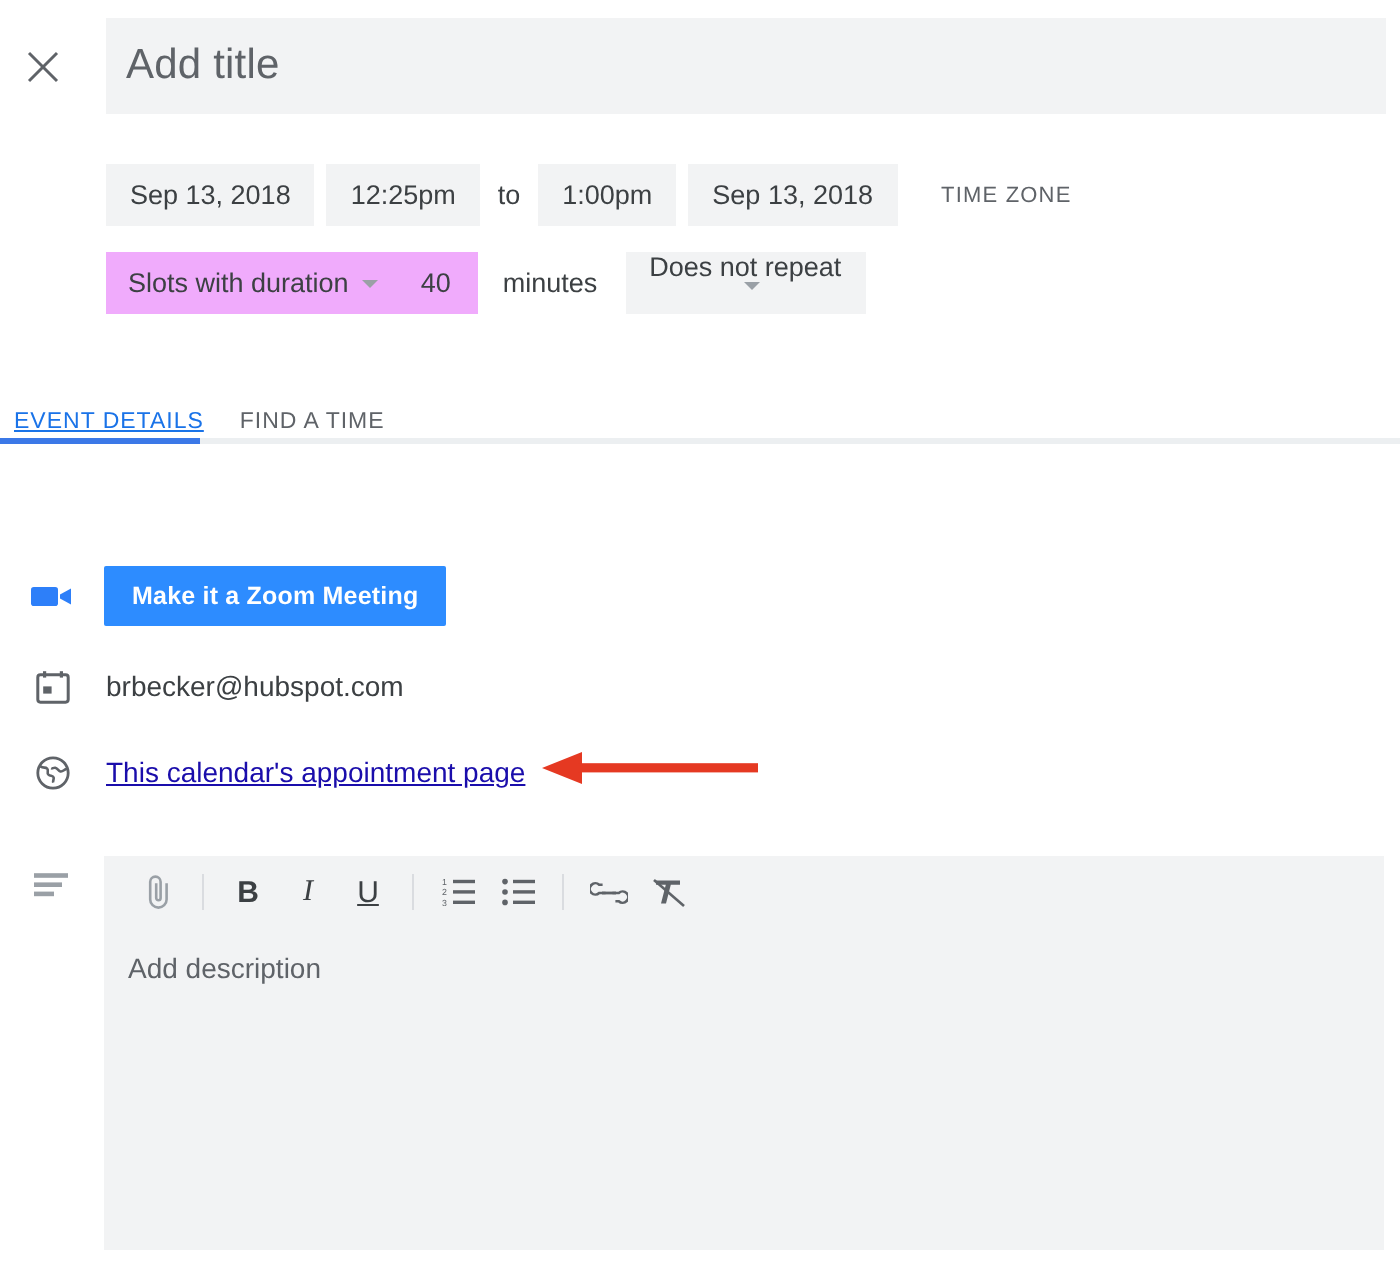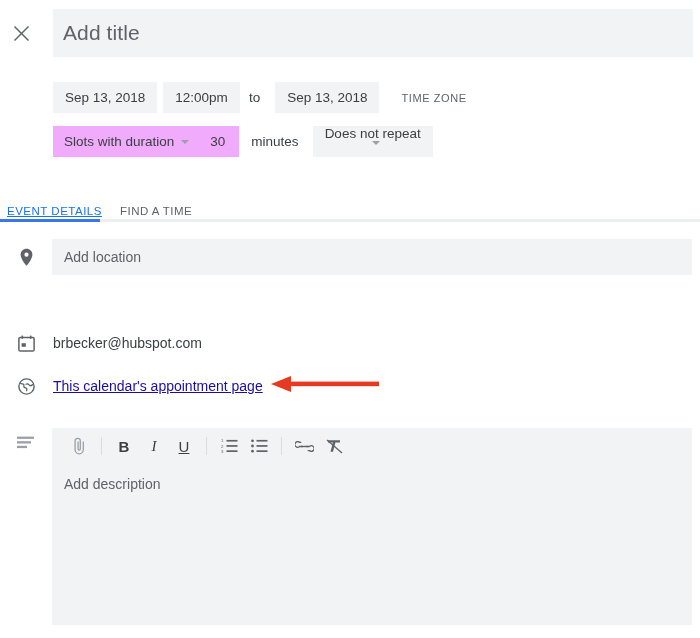--- a/index.html
+++ b/index.html
@@ -266,64 +266,63 @@
       </svg>
     </div>
     <div class="title-field">
       <span>Add title</span>
     </div>
   </div>
 
   <div class="dt-row dt-row-1">
     <div class="chip">Sep 13, 2018</div>
     <div class="gap-sm"></div>
-    <div class="chip">12:00pm</div>
+    <div class="chip">12:25pm</div>
     <div class="chip-plain">to</div>
+    <div class="chip">1:00pm</div>
     <div class="gap-sm"></div>
     <div class="chip">Sep 13, 2018</div>
     <div class="tz-label">TIME ZONE</div>
   </div>
 
   <div class="dt-row dt-row-2">
     <div class="combo">
       <div class="sel">
         <span>Slots with duration</span>
         <span class="caret"></span>
       </div>
-      <div class="numv">30</div>
+      <div class="numv">40</div>
     </div>
     <div class="minutes-label">minutes</div>
     <div class="chip repeat-chip">
       <span>Does not repeat</span>
       <span class="caret"></span>
     </div>
   </div>
 
   <div class="tabs-wrap">
     <div class="tabs">
       <div class="tab active">EVENT DETAILS</div>
       <div class="tab tab-2">FIND A TIME</div>
     </div>
     <div class="tabs-underline">
       <div class="active-bar"></div>
     </div>
   </div>
 
-  <div class="detail-row row-location">
+
+  <div class="detail-row row-zoom">
     <div class="row-icon">
-      <svg width="15" height="19" viewBox="0 0 15 19">
-        <path d="M7.5 0.8C4.2 0.8 1.6 3.4 1.6 6.7c0 4.4 5.9 11 5.9 11s5.9-6.6 5.9-11C13.4 3.4 10.8 0.8 7.5 0.8z" fill="#5f6368"></path>
-        <circle cx="7.5" cy="6.7" r="2.1" fill="#ffffff"></circle>
+      <svg width="22" height="14" viewBox="0 0 22 14">
+        <rect x="0.5" y="2.5" width="13.5" height="9.5" rx="1.4" fill="#2d7ff9"></rect>
+        <path d="M15 6.3 L20.5 3.2 L20.5 11.3 L15 8.2 Z" fill="#2d7ff9"></path>
       </svg>
     </div>
-    <div class="location-field">
-      <span>Add location</span>
-    </div>
-  </div>
-
+    <button class="zoom-btn">Make it a Zoom Meeting</button>
+  </div>
 
   <div class="detail-row row-email">
     <div class="row-icon">
       <svg width="17" height="17" viewBox="0 0 17 17">
         <rect x="0.9" y="2.4" width="15.2" height="13.7" rx="1.3" fill="none" stroke="#5f6368" stroke-width="1.5"></rect>
         <line x1="4.3" y1="0.6" x2="4.3" y2="3.8" stroke="#5f6368" stroke-width="1.6"></line>
         <line x1="12.7" y1="0.6" x2="12.7" y2="3.8" stroke="#5f6368" stroke-width="1.6"></line>
         <rect x="3.6" y="8.2" width="4.2" height="3.6" fill="#5f6368"></rect>
       </svg>
     </div>

